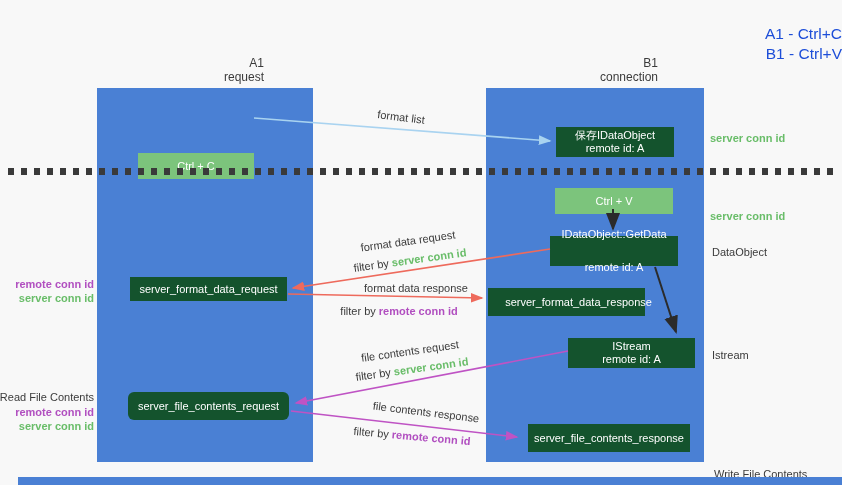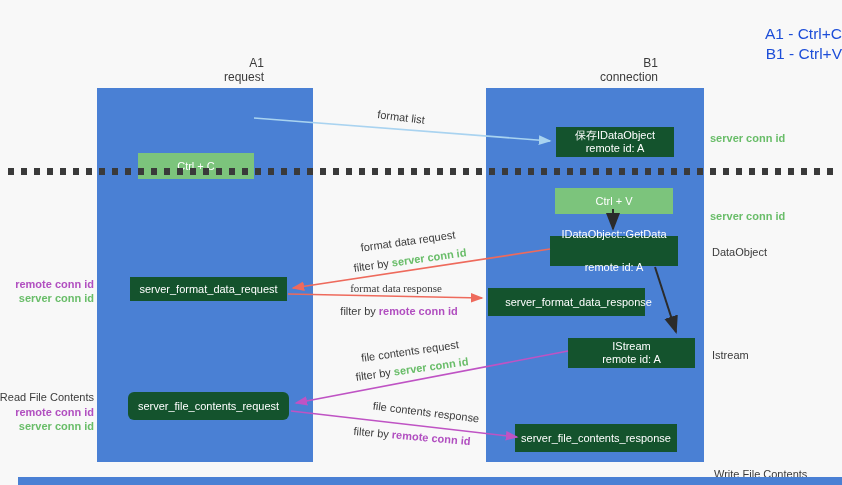--- a/index.html
+++ b/index.html
@@ -86,36 +86,36 @@
 </div>
 <div class="abs node orange-node" style="left:130px;top:277px;width:157px;height:24px;z-index:4;">
   <span>server_format_data_request</span>
 </div>
 <div class="abs node orange-node" style="left:488px;top:288px;width:157px;height:28px;z-index:4;padding-left:24px;">
   <span>server_format_data_response</span>
 </div>
 <div class="abs node orange-node" style="left:128px;top:392px;width:161px;height:28px;z-index:4;border-radius:6px;">
   <span>server_file_contents_request</span>
 </div>
-<div class="abs node orange-node" style="left:515px;top:424px;width:162px;height:28px;z-index:4;">
+<div class="abs node orange-node" style="left:528px;top:424px;width:162px;height:28px;z-index:4;">
   <span>server_file_contents_response</span>
 </div>
 
 <div class="abs lbl rot-p7" style="left:401px;top:111px;z-index:7;">
   <span>format list</span>
 </div>
 
 <div class="abs lbl rot-n8" style="left:408px;top:235px;z-index:7;">
   <span>format data request</span>
 </div>
 <div class="abs lbl rot-n8" style="left:410px;top:254px;z-index:7;">
   <span>filter by </span><span class="green-text">server conn id</span>
 </div>
 
-<div class="abs lbl center" style="left:396px;top:282px;z-index:7;font-family:Liberation Serif, serif;">
+<div class="abs lbl center" style="left:416px;top:282px;z-index:7;">
   <span>format data response</span>
 </div>
 <div class="abs lbl center" style="left:399px;top:305px;z-index:7;">
   <span>filter by </span><span class="purple-text">remote conn id</span>
 </div>
 
 <div class="abs lbl rot-n8" style="left:410px;top:345px;z-index:7;">
   <span>file contents request</span>
 </div>
 <div class="abs lbl rot-n8" style="left:412px;top:363px;z-index:7;">

